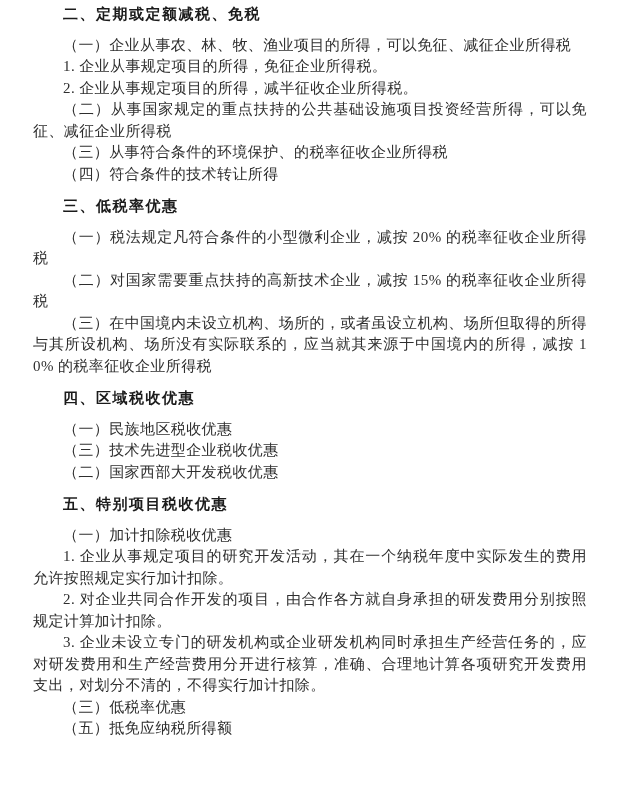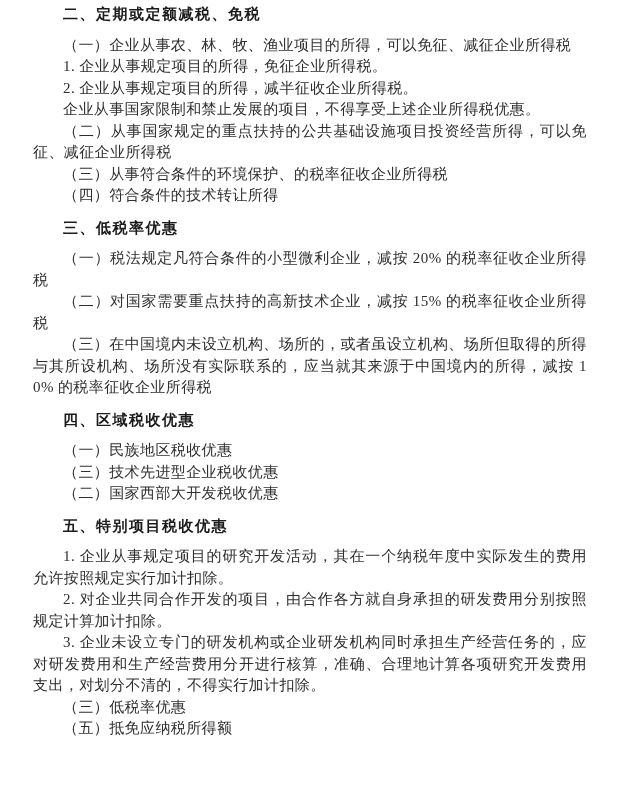--- a/index.html
+++ b/index.html
@@ -50,38 +50,38 @@
 </style>
 </head>
 <body>
 
 <div class="page">
     <section class="doc-section">
       <h2 class="sec-heading">二、定期或定额减税、免税</h2>
       <p class="para">（一）企业从事农、林、牧、渔业项目的所得，可以免征、减征企业所得税</p>
       <p class="para">1. 企业从事规定项目的所得，免征企业所得税。</p>
       <p class="para">2. 企业从事规定项目的所得，减半征收企业所得税。</p>
-      <p class="para">企业从事国家限制和禁止发展的项目，不得享受上述企业所得税优惠。</p>
       <p class="para">（二）从事国家规定的重点扶持的公共基础设施项目投资经营所得，可以免征、减征企业所得税</p>
       <p class="para">（三）从事符合条件的环境保护、的税率征收企业所得税</p>
       <p class="para">（四）符合条件的技术转让所得</p>
     </section>
     <section class="doc-section">
       <h2 class="sec-heading">三、低税率优惠</h2>
       <p class="para">（一）税法规定凡符合条件的小型微利企业，减按 20% 的税率征收企业所得税</p>
       <p class="para">（二）对国家需要重点扶持的高新技术企业，减按 15% 的税率征收企业所得税</p>
       <p class="para">（三）在中国境内未设立机构、场所的，或者虽设立机构、场所但取得的所得与其所设机构、场所没有实际联系的，应当就其来源于中国境内的所得，减按 10% 的税率征收企业所得税</p>
     </section>
     <section class="doc-section">
       <h2 class="sec-heading">四、区域税收优惠</h2>
       <p class="para">（一）民族地区税收优惠</p>
       <p class="para">（三）技术先进型企业税收优惠</p>
       <p class="para">（二）国家西部大开发税收优惠</p>
     </section>
     <section class="doc-section">
       <h2 class="sec-heading">五、特别项目税收优惠</h2>
+      <p class="para">（一）加计扣除税收优惠</p>
       <p class="para">1. 企业从事规定项目的研究开发活动，其在一个纳税年度中实际发生的费用允许按照规定实行加计扣除。</p>
       <p class="para">2. 对企业共同合作开发的项目，由合作各方就自身承担的研发费用分别按照规定计算加计扣除。</p>
       <p class="para">3. 企业未设立专门的研发机构或企业研发机构同时承担生产经营任务的，应对研发费用和生产经营费用分开进行核算，准确、合理地计算各项研究开发费用支出，对划分不清的，不得实行加计扣除。</p>
       <p class="para">（三）低税率优惠</p>
       <p class="para">（五）抵免应纳税所得额</p>
     </section>
   </div>
 
 </body></html>

